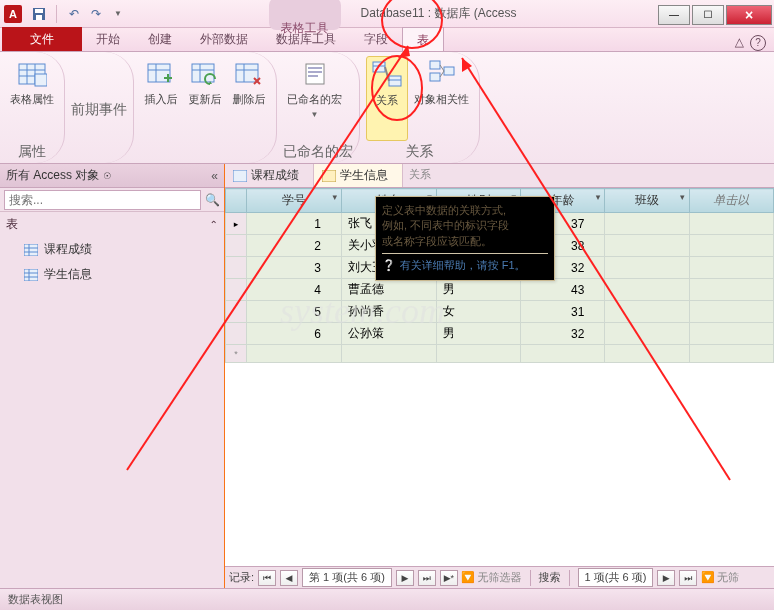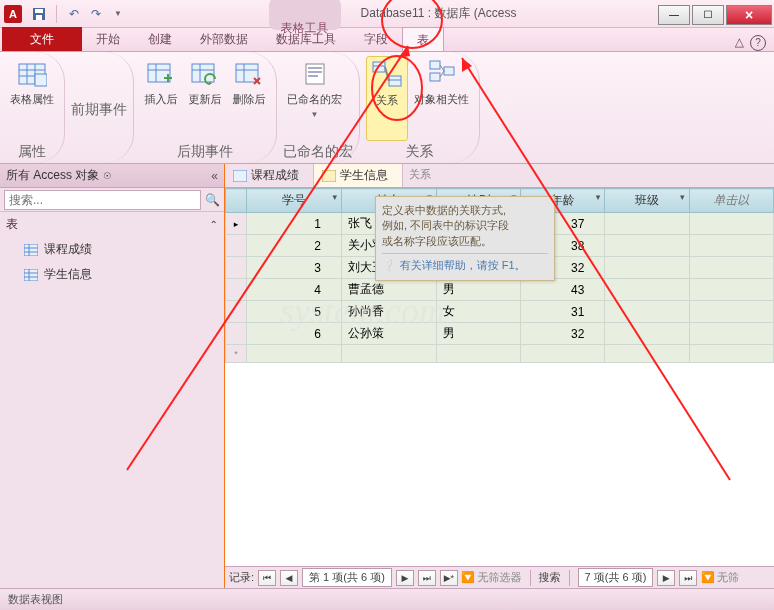--- a/index.html
+++ b/index.html
@@ -66,21 +66,21 @@
 .gridwrap { flex:1; overflow:hidden; position:relative; }
 .grid { width:100%; border-collapse:collapse; font-size:12px; }
 .grid th { background:linear-gradient(#d5e8ef,#b8d8e0); border:1px solid #9bbfc9; padding:3px 6px; color:#333; font-weight:normal; text-align:center; position:relative; }
 .grid th .sortarr { position:absolute; right:4px; font-size:9px; color:#555; }
 .grid td { border:1px solid #cfd8d0; padding:2px 6px; background:#e8efe0; height:18px; }
 .grid td.rowsel { background:#f0e4ea; width:20px; text-align:center; font-size:9px; }
 .grid td.num { text-align:right; padding-right:20px; }
 .grid tr.newrow td { color:#888; }
 
 
-.tooltip { position:absolute; top:8px; left:150px; width:180px; background:#e5e5e5; border:1px solid #c9b890; padding:6px; font-size:11px; color:#6a5a40; line-height:1.4; box-shadow:1px 1px 3px rgba(0,0,0,.15); }
+.tooltip { position:absolute; top:8px; left:150px; width:180px; background:#000000; border:1px solid #c9b890; padding:6px; font-size:11px; color:#6a5a40; line-height:1.4; box-shadow:1px 1px 3px rgba(0,0,0,.15); }
 .tooltip hr { border:none; border-top:1px solid #d0c4a8; margin:4px 0; }
 .tooltip .help { color:#4a7ab0; display:flex; align-items:center; gap:4px; }
 
 
 .recnav { height:22px; background:#f2e0ea; border-top:1px solid #c9a5bb; display:flex; align-items:center; font-size:11px; padding:0 4px; gap:4px; color:#444; }
 .recnav .navbtn { width:18px; height:16px; border:1px solid #b89aaa; background:linear-gradient(#fff,#eee); text-align:center; line-height:14px; font-size:9px; }
 .recnav .recbox { border:1px solid #b89aaa; background:#fff; padding:1px 6px; }
 .recnav .filter { color:#888; display:flex; align-items:center; gap:2px; }
 .recnav .sep { width:1px; height:16px; background:#c9a5bb; margin:0 4px; }
 
@@ -190,21 +190,20 @@
           <svg width="30" height="28" class="tbl-ico">
               <rect x="2" y="4" width="22" height="18"></rect>
               <line x1="2" y1="10" x2="24" y2="10"></line>
               <line x1="10" y1="4" x2="10" y2="22"></line>
               <path d="M20 18 l6 6 M26 18 l-6 6" stroke="#d04040" stroke-width="2"></path>
             </svg>
         </div>
         <div class="rbtn-lbl">删除后</div>
       </div>
     </div>
-    <div class="rgroup-lbl">后期事件</div>
   </div>
 
   <div class="rgroup">
     <div class="rgroup-body">
       <div class="rbtn">
         <div class="rbtn-icon">
           <svg width="30" height="28">
               <rect x="6" y="4" width="18" height="20" fill="#fff" stroke="#888"></rect>
               <rect x="8" y="7" width="14" height="2" fill="#aac"></rect>
               <rect x="8" y="11" width="14" height="2" fill="#aac"></rect>
@@ -395,21 +394,21 @@
       <span class="navbtn">⏮</span>
       <span class="navbtn">◀</span>
       <span class="recbox">第 1 项(共 6 项)</span>
       <span class="navbtn">▶</span>
       <span class="navbtn">⏭</span>
       <span class="navbtn">▶*</span>
       <span class="filter">🔽 <span>无筛选器</span></span>
       <span class="sep"></span>
       <span>搜索</span>
       <span class="sep"></span>
-      <span class="recbox">7 项(共 6 项)</span>
+      <span class="recbox">1 项(共 6 项)</span>
       <span class="navbtn">▶</span>
       <span class="navbtn">⏭</span>
       <span class="filter">🔽 <span>无筛</span></span>
     </div>
   </div>
 </div>
 
 <div class="statusbar">
   <span>数据表视图</span>
 </div>

